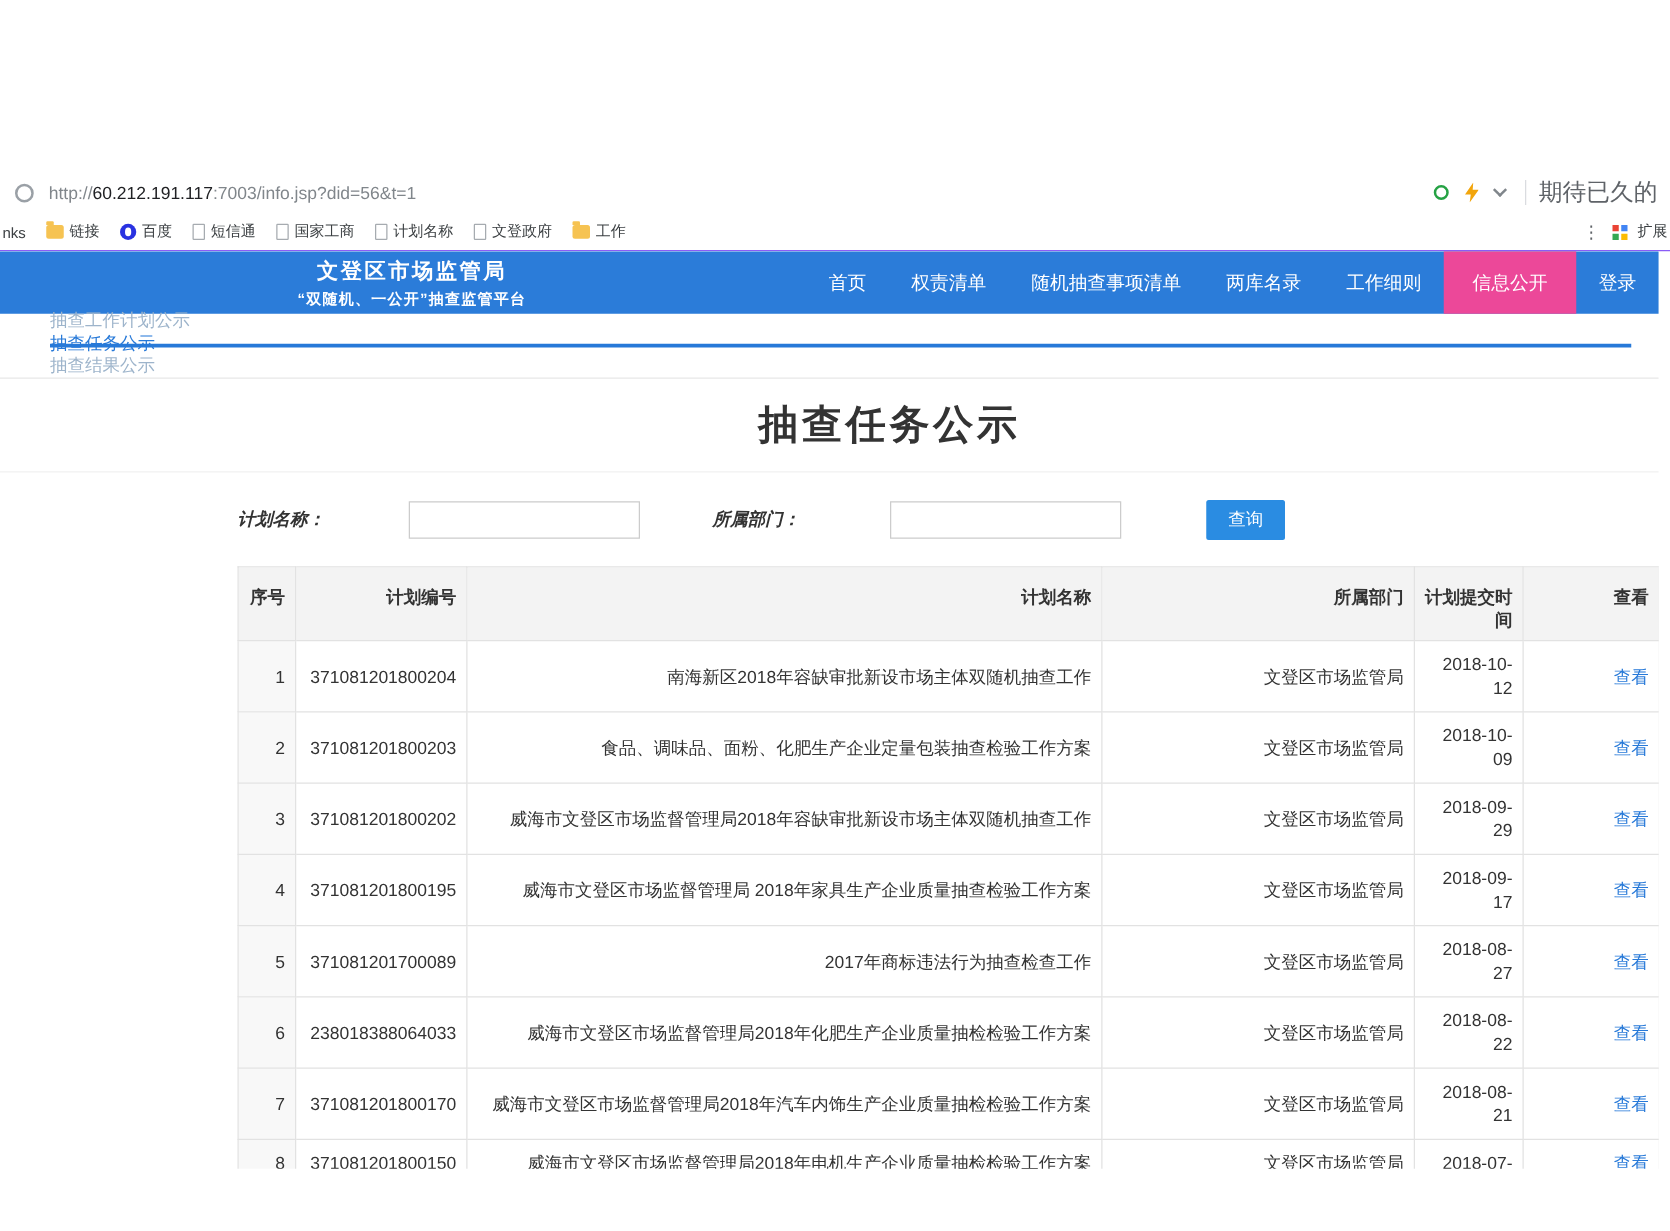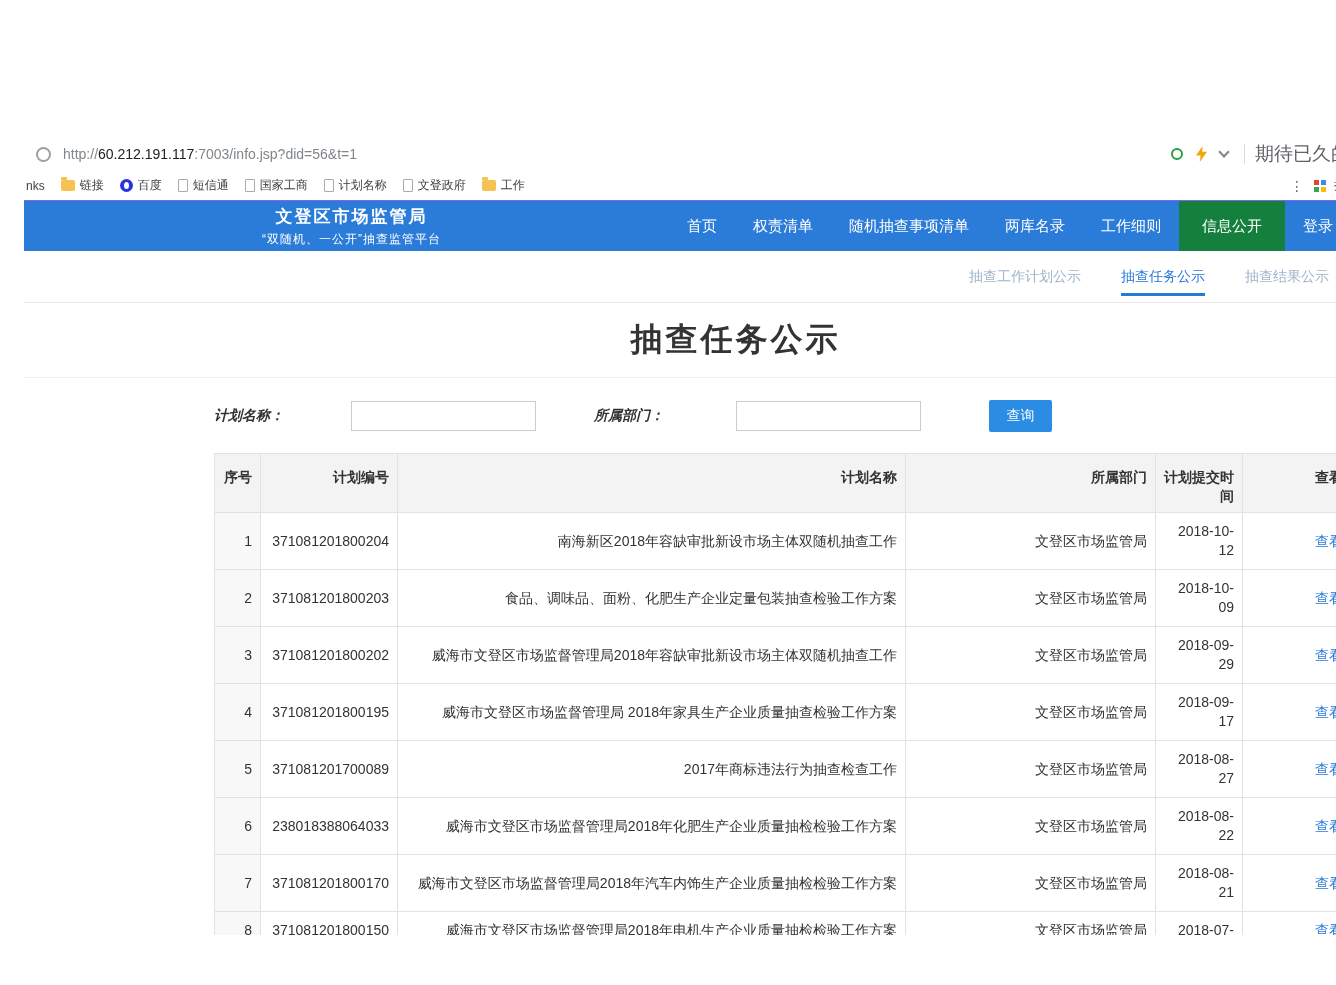--- a/index.html
+++ b/index.html
@@ -1,17 +1,17 @@
 <!DOCTYPE html>
 <html><head>
 <meta charset="utf-8">
 <style>
   * { margin:0; padding:0; box-sizing:border-box; }
   body { background:#fff; font-family:"Liberation Sans","DejaVu Sans",sans-serif; }
-  .viewport { position:relative; width:1336px; height:985px; overflow:hidden; background:#fff;padding-left:24px; }
+  .viewport { position:relative; width:1336px; height:985px; overflow:hidden; background:#fff; }
 
   
   .chrome { width:1336px; padding-top:137px; background:#fff; }
   .address-row { height:34px; display:flex; align-items:center; padding:0 10px 0 12px; }
   .icon-globe { flex:none; width:15px; height:15px; border:2px solid #9aa0a6; border-radius:50%; margin-right:12px; }
   .url { font-size:14px; color:#80868b; white-space:nowrap; }
   .url .host { color:#202124; }
   .address-right { margin-left:auto; display:flex; align-items:center; white-space:nowrap; }
   .icon-ring { width:12px; height:12px; border:2.5px solid #25a244; border-radius:50%; margin-right:13px; }
   .icon-bolt { width:11px; height:16px; background:#f2a50c; margin-right:13px;
@@ -37,27 +37,27 @@
   .icon-extensions::before { content:""; position:absolute; left:0; top:0; width:5px; height:5px;
                              background:#ea4335; box-shadow:7px 0 0 #4285f4, 0 7px 0 #34a853, 7px 7px 0 #fbbc04; }
   .ext-label { font-size:12px; color:#3c4043; white-space:nowrap; }
 
   
   .webpage { width:1327px; height:734px; overflow:hidden; background:#fff; }
 
   .topbar { height:50px; background:#2b7cd9; display:flex; align-items:stretch; }
   .brand { margin-left:238px; display:flex; flex-direction:column; justify-content:center; text-align:center; color:#fff; }
   .brand-title { font-size:17px; font-weight:bold; letter-spacing:2px; }
-  .brand-sub { font-size:12px; font-weight:normal; margin-top:3px; letter-spacing:1px; }
+  .brand-sub { font-size:12px; font-weight:bold; margin-top:3px; letter-spacing:1px; }
   .mainnav { margin-left:auto; display:flex; }
   .nav-item { display:flex; align-items:center; padding:0 18px; color:#fff; font-size:15px; text-decoration:none; }
-  .nav-item.active { background:#15803d; padding:0 23px; }
+  .nav-item.active { background:#ec4899; padding:0 23px; }
 
   .subnav { height:52px; border-bottom:1px solid #e8e8e8; display:flex; justify-content:flex-end;
-            align-items:stretch; padding-right:22px; }
+            align-items:stretch; padding-right:22px;flex-direction:column; }
   .subnav-item { display:flex; align-items:center; margin-left:40px; font-size:14px; color:#9db4cb;
                  text-decoration:none; position:relative; }
   .subnav-item.active { color:#2779d8; }
   .subnav-item.active::after { content:""; position:absolute; left:0; right:0; bottom:6px; height:3px; background:#2779d8; }
 
   .titlebar { height:75px; display:flex; align-items:center; justify-content:center; border-bottom:1px solid #f1f1f1; }
   .page-title { font-size:32px; font-weight:bold; color:#333; letter-spacing:3px; position:relative; left:48px; }
 
   .searchbar { height:75px; display:flex; align-items:center; padding-left:190px; }
   .field-label { font-size:14px; font-weight:bold; color:#333;font-style:italic; }

